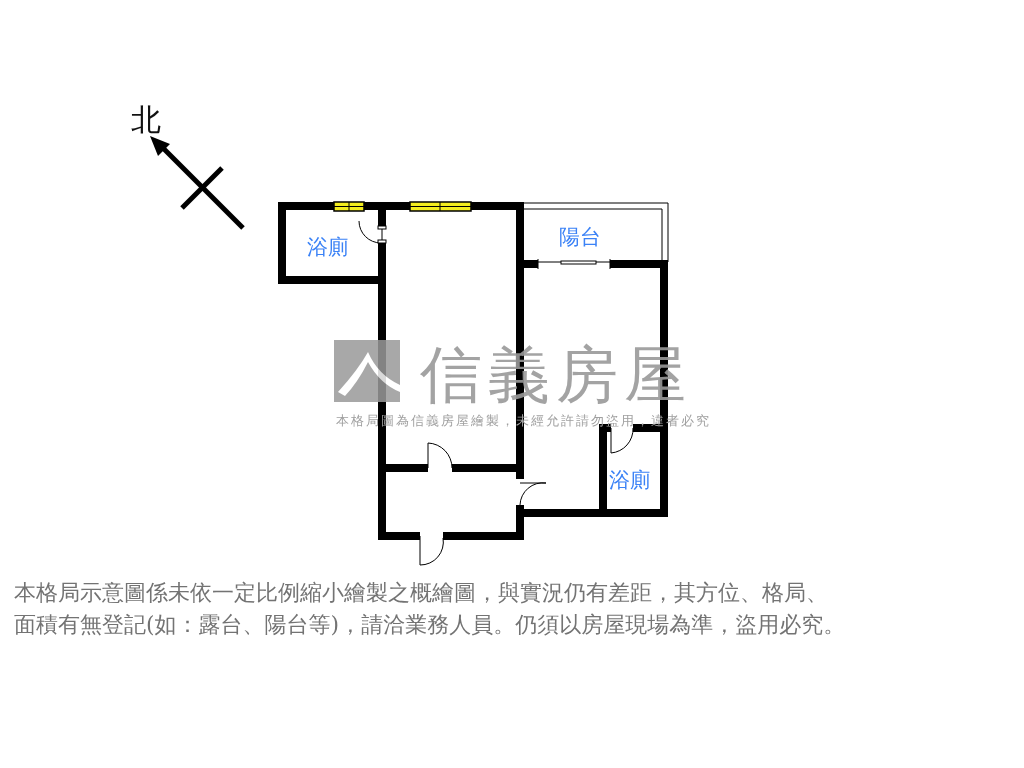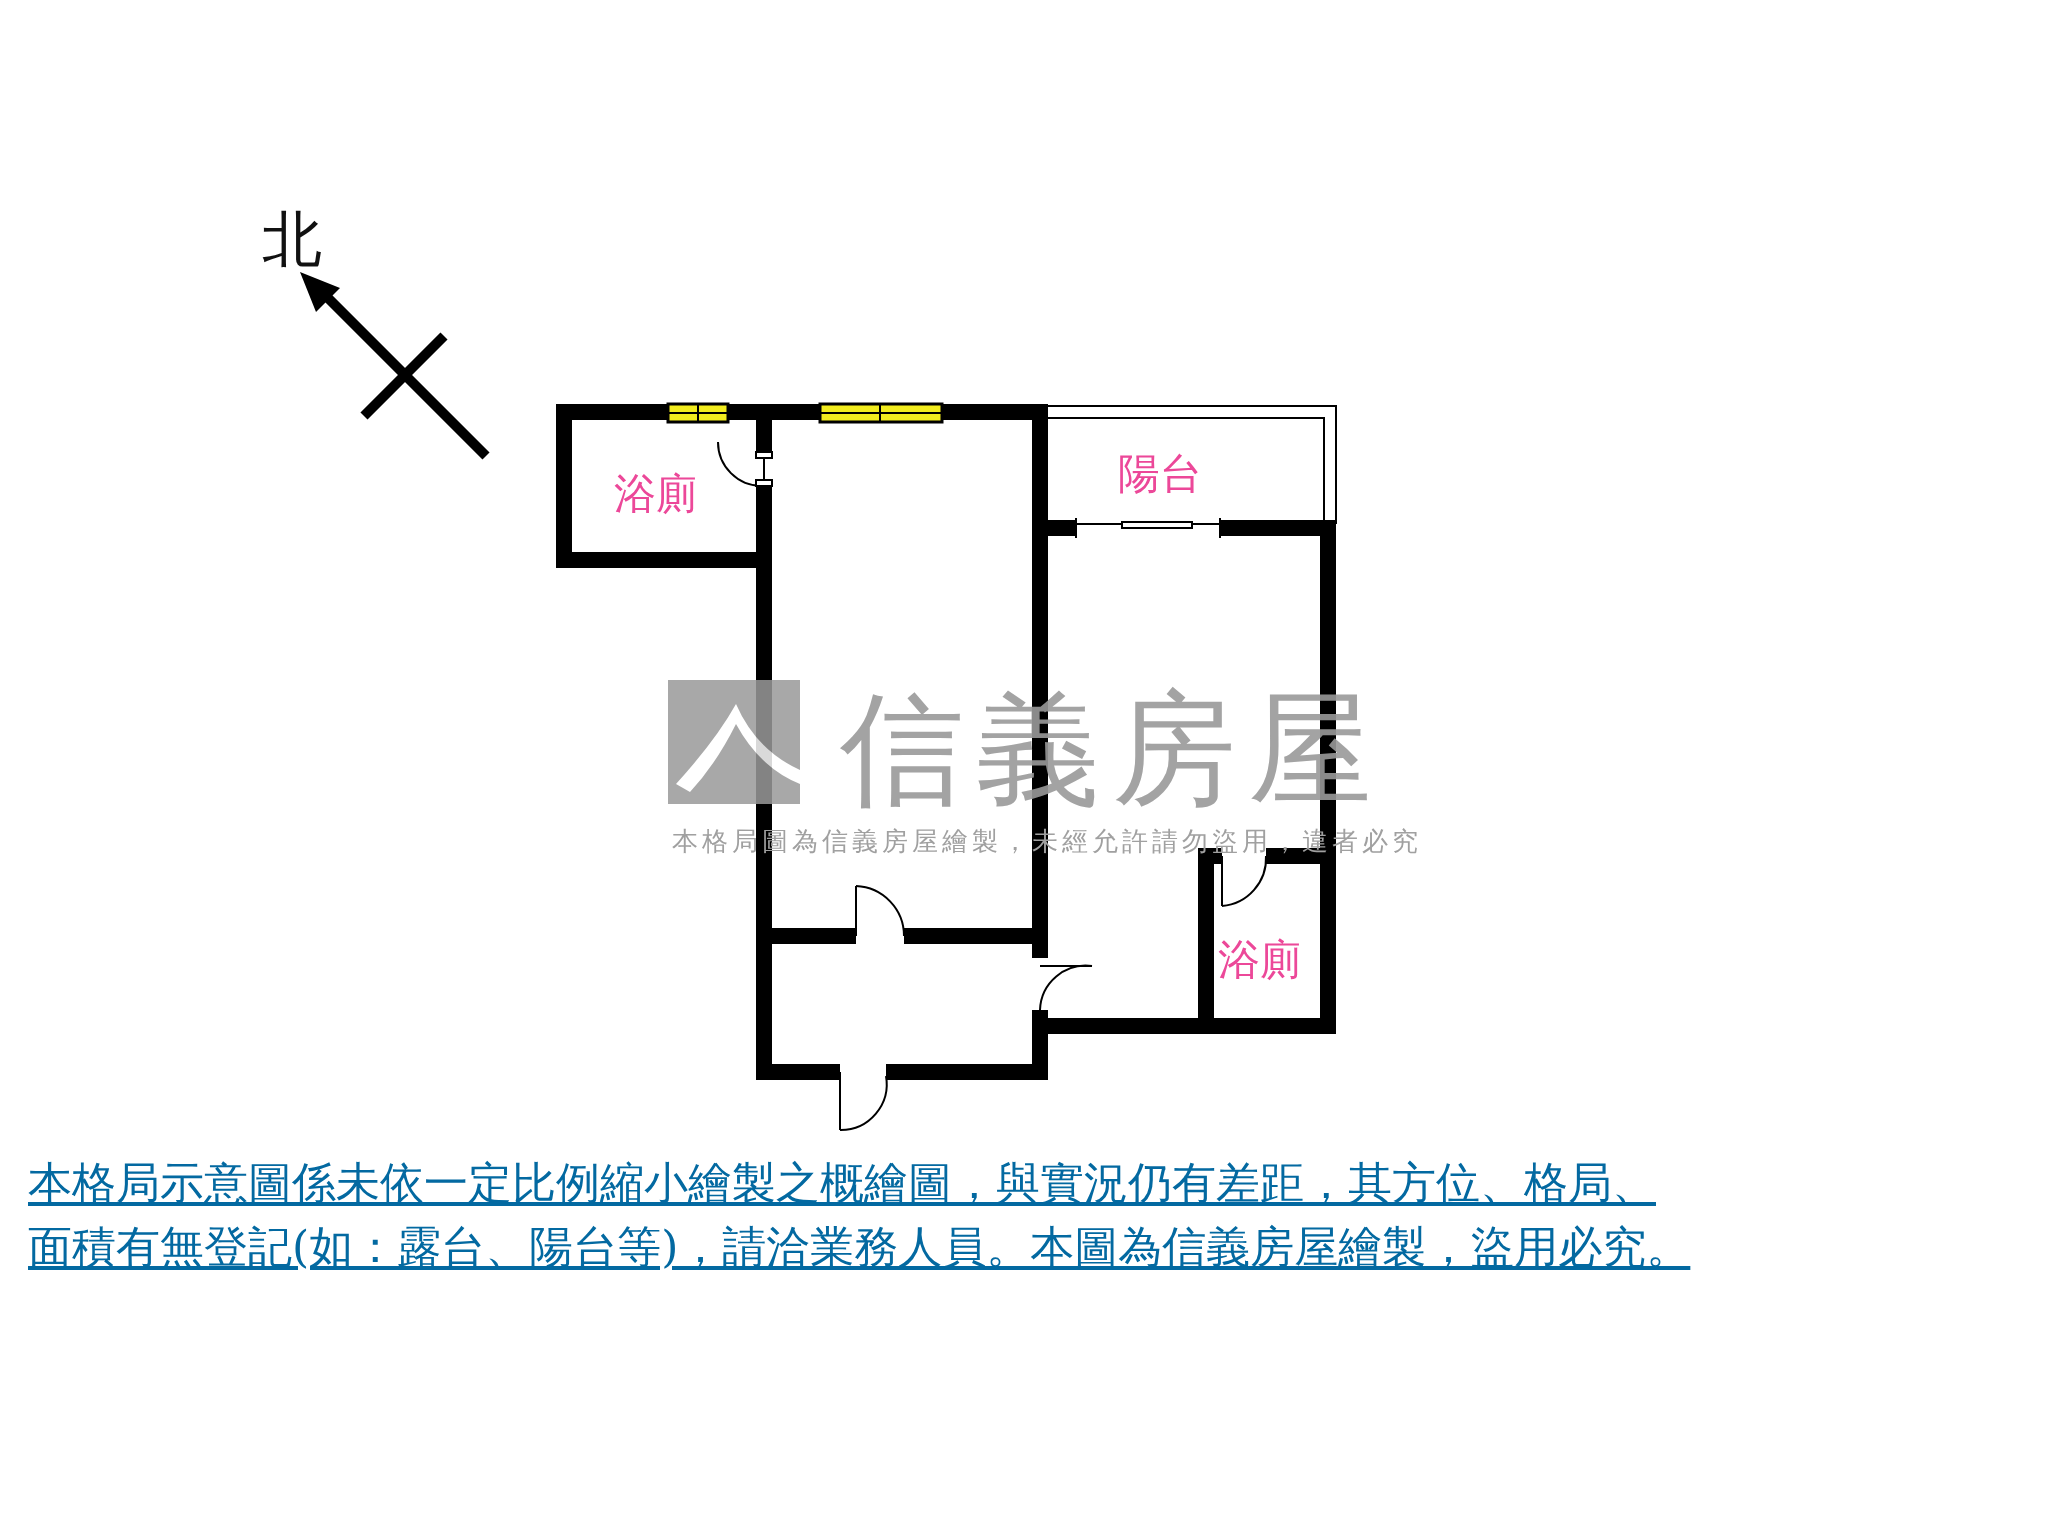--- a/index.html
+++ b/index.html
@@ -1,22 +1,22 @@
 <!DOCTYPE html>
 <html><head>
   <meta charset="utf-8">
   <style>
     html, body { margin:0; padding:0; background:#ffffff; }
     body { width:1024px; height:768px; position:relative; overflow:hidden; font-family:"DejaVu Serif","Liberation Serif",serif; }
     #plan { position:absolute; left:0; top:0; }
-    .room-label { position:absolute; font-family:"DejaVu Serif","Liberation Serif",serif; font-size:21px; color:#ec4899; white-space:nowrap; }
+    .room-label { position:absolute; font-family:"DejaVu Serif","Liberation Serif",serif; font-size:21px; color:#3b82f6; white-space:nowrap; }
     .north-label { position:absolute; left:131px; top:100px; font-size:30px; color:#111; font-family:"DejaVu Serif","Liberation Serif",serif; }
     .wm-main { position:absolute; left:420px; top:333px; font-family:"DejaVu Sans","Liberation Sans",sans-serif; font-size:62px; color:#9a9a9a; letter-spacing:6px; opacity:0.9; white-space:nowrap; }
     .wm-sub { position:absolute; left:336px; top:412px; font-family:"DejaVu Sans","Liberation Sans",sans-serif; font-size:13px; color:#a0a0a0; letter-spacing:2px; white-space:nowrap; }
-    .disclaimer { position:absolute; left:14px; top:577px; width:1000px; font-family:"DejaVu Serif","Liberation Serif",serif; font-size:22px; line-height:32px; color:#0369a1;text-decoration:underline; }
+    .disclaimer { position:absolute; left:14px; top:577px; width:1000px; font-family:"DejaVu Serif","Liberation Serif",serif; font-size:22px; line-height:32px; color:#737373; }
     .disclaimer div { white-space:nowrap; }
   </style>
 </head>
 <body>
 
 <svg id="plan" width="1024" height="570" viewBox="0 0 1024 570">
 
   <g>
     <line x1="243" y1="228" x2="162" y2="147" stroke="#000" stroke-width="5"></line>
     <polygon points="150,136 170,144 158,156" fill="#000"></polygon>
@@ -118,14 +118,14 @@
 
 <div class="wm-main">信義房屋</div>
 <div class="wm-sub">本格局圖為信義房屋繪製，未經允許請勿盜用，違者必究</div>
 
 <div class="room-label" style="left:307px; top:233px;">浴廁</div>
 <div class="room-label" style="left:559px; top:223px;">陽台</div>
 <div class="room-label" style="left:609px; top:466px;">浴廁</div>
 
 <div class="disclaimer">
   <div>本格局示意圖係未依一定比例縮小繪製之概繪圖，與實況仍有差距，其方位、格局、</div>
-  <div>面積有無登記(如：露台、陽台等)，請洽業務人員。本圖為信義房屋繪製，盜用必究。</div>
+  <div>面積有無登記(如：露台、陽台等)，請洽業務人員。仍須以房屋現場為準，盜用必究。</div>
 </div>
 
 </body></html>

